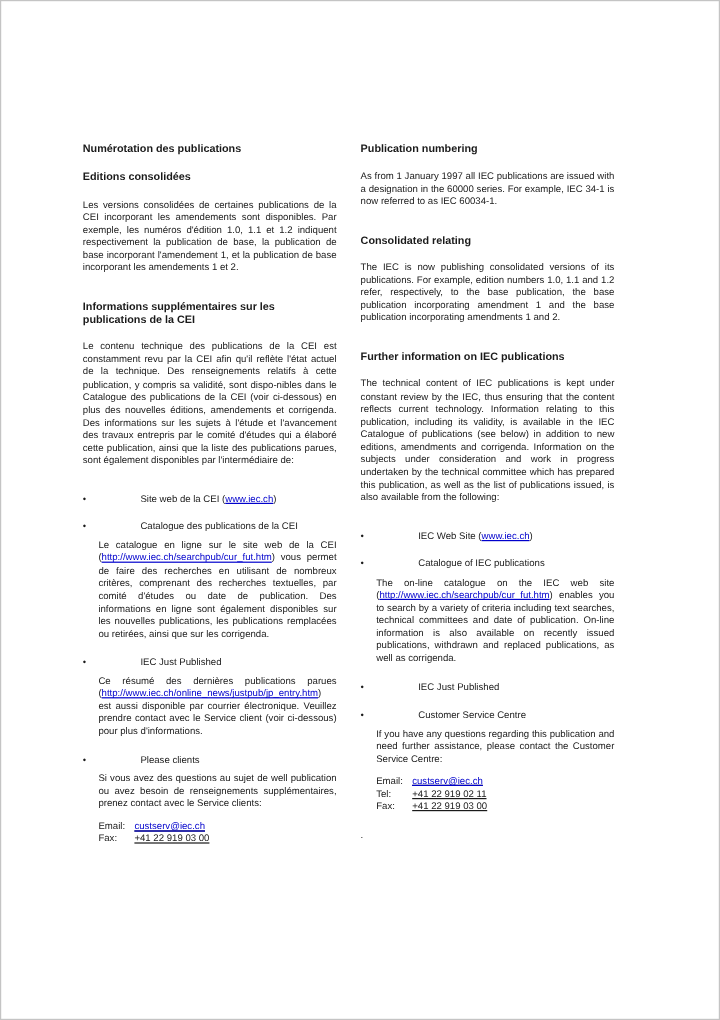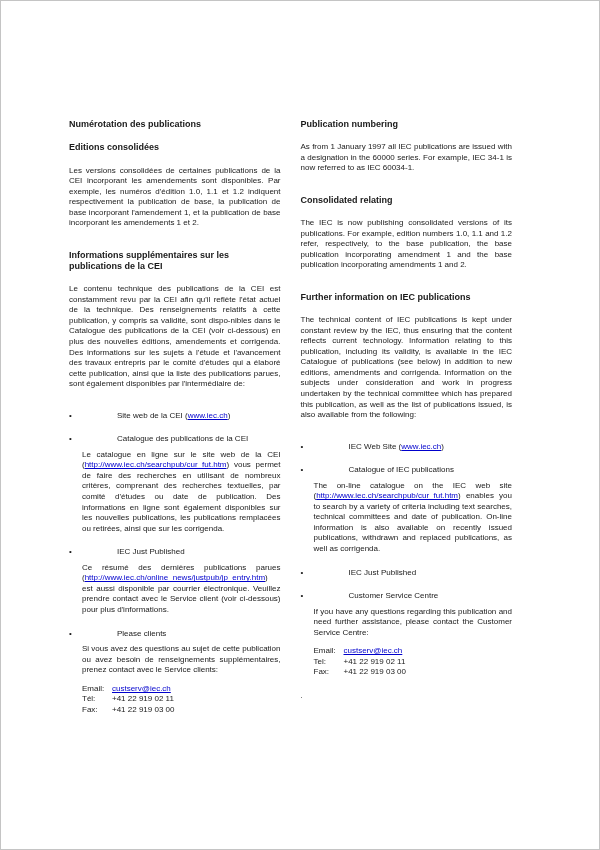--- a/index.html
+++ b/index.html
@@ -23,21 +23,21 @@
     margin:0 0 12px 0; text-align:left;
   }
   .body { margin:0 0 21px 0; text-align:justify; }
   .bullets { margin-top:2px; }
   .bullet { margin:0 0 13px 0; }
   .bullet-row { display:flex; }
   .bullet-mark { width:13px; flex:0 0 13px; }
   .bullet-title { font-weight:normal;margin-left:35px; }
   .bullet-body { margin:5px 0 0 13px; text-align:justify; }
   .link { color:var(--link); text-decoration:underline; cursor:pointer; }
-  .contact { margin:8px 0 0 13px; }
+  .contact { margin:8px 0 0 13px;text-decoration:underline; }
   .contact-line { white-space:nowrap; }
   .contact-label { display:inline-block; width:30px; }
   .stray { margin:6px 0 0 0; }
 </style>
 </head>
 <body>
 
 <div class="page">
   <div class="columns">
 
@@ -73,24 +73,23 @@
             <span class="bullet-title">IEC Just Published</span>
           </div>
           <p class="bullet-body"><span>Ce résumé des dernières publications parues (</span><a class="link">http://www.iec.ch/online_news/justpub/jp_entry.htm</a><span>) est aussi disponible par courrier électronique. Veuillez prendre contact avec le Service client (voir ci-dessous) pour plus d'informations.</span></p>
         </div>
 
         <div class="bullet">
           <div class="bullet-row">
             <span class="bullet-mark">•</span>
             <span class="bullet-title">Please clients</span>
           </div>
-          <p class="bullet-body">Si vous avez des questions au sujet de cette publication ou avez besoin de renseignements supplémentaires, prenez contact avec le Service clients:</p>
+          <p class="bullet-body">Si vous avez des questions au sujet de well publication ou avez besoin de renseignements supplémentaires, prenez contact avec le Service clients:</p>
           <div class="contact">
             <div class="contact-line"><span class="contact-label">Email:</span><a class="link">custserv@iec.ch</a></div>
-            <div class="contact-line"><span class="contact-label">Tél:</span><span>+41 22 919 02 11</span></div>
             <div class="contact-line"><span class="contact-label">Fax:</span><span>+41 22 919 03 00</span></div>
           </div>
         </div>
 
       </div>
     </div>
 
     <div class="col">
       <h3 class="section-heading">Publication numbering</h3>
       <p class="body">As from 1 January 1997 all IEC publications are issued with a designation in the 60000 series. For example, IEC 34-1 is now referred to as IEC 60034-1.</p>

